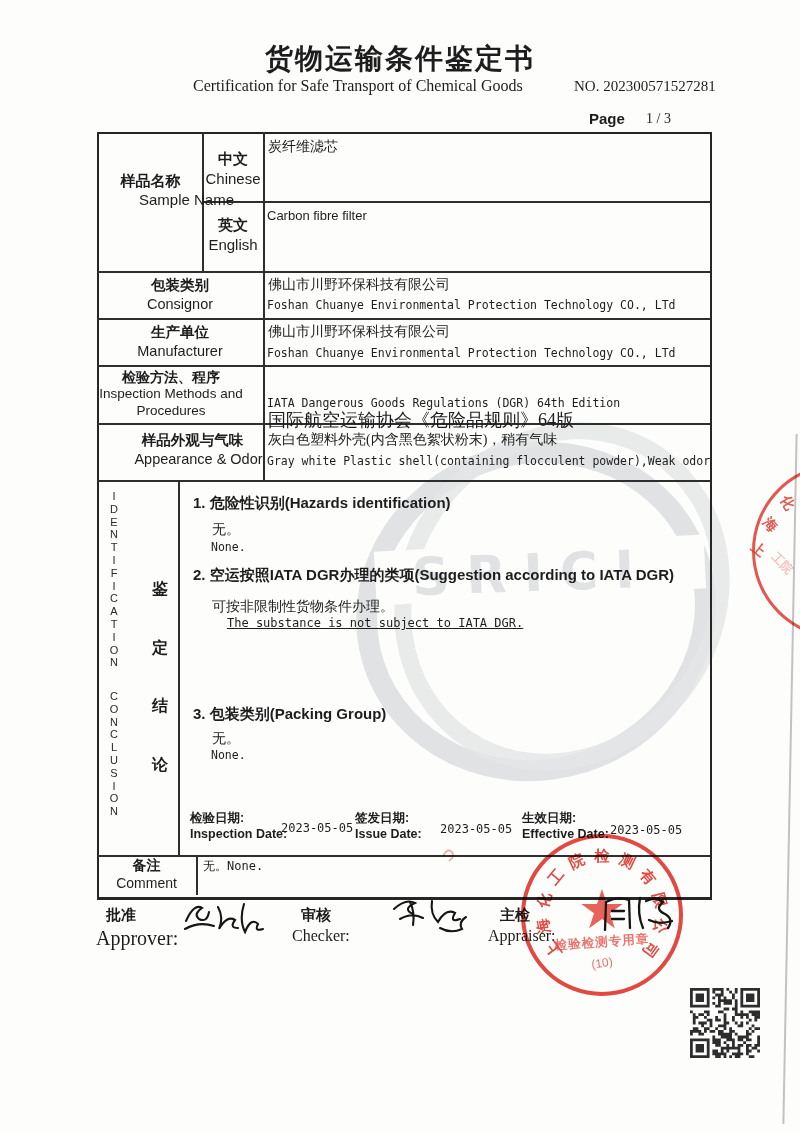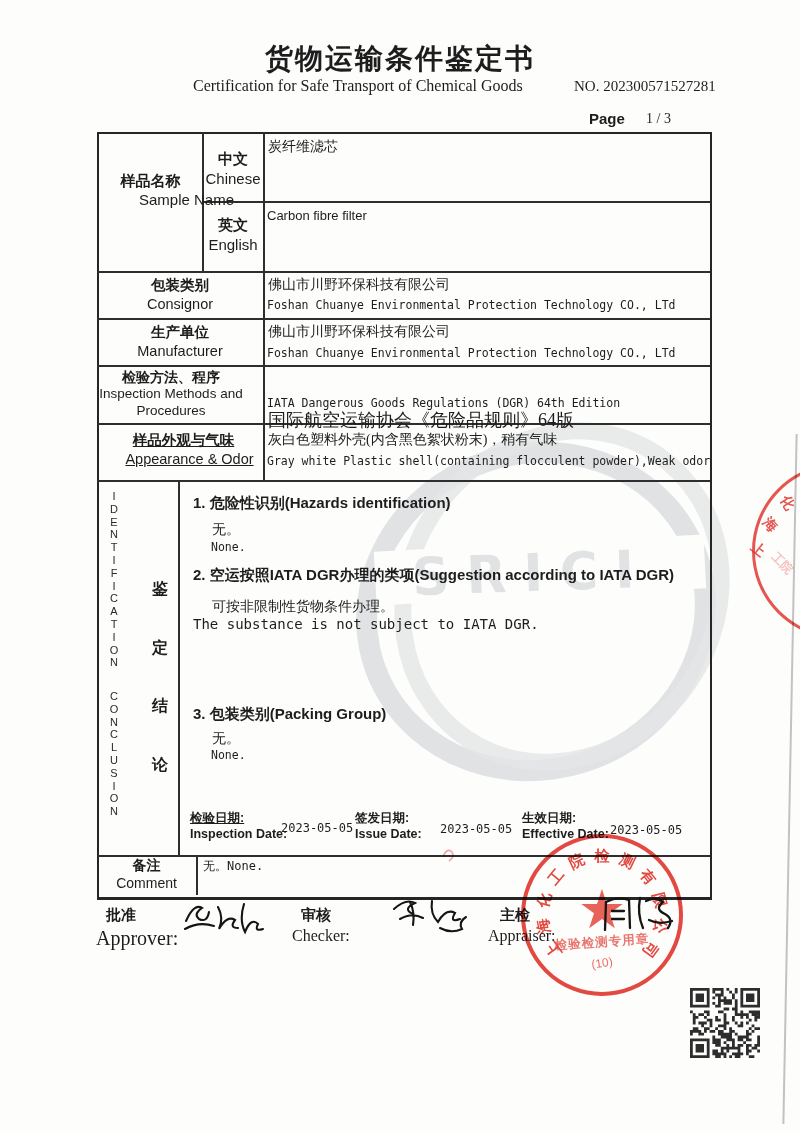--- a/index.html
+++ b/index.html
@@ -86,21 +86,21 @@
   <div class="txt scjk" style="left:268px;top:323px;font-size:14px;">佛山市川野环保科技有限公司</div>
   <div class="txt mono" style="left:267px;top:346px;font-size:11.5px;">Foshan Chuanye Environmental Protection Technology CO., LTd</div>
 
   <div style="position:absolute;z-index:3;left:99px;top:369px;width:144px;line-height:1.22;text-align:center;">
     <span class="cjkb" style="display:block;font-size:14px;">检验方法、程序</span>
     <span class="lat" style="display:block;font-size:13.5px;">Inspection Methods and Procedures</span>
   </div>
   <div class="txt scjk" style="left:268px;top:372px;font-size:18px;margin-top:36px;">国际航空运输协会《危险品规则》64版</div>
   <div class="txt mono" style="left:267px;top:396px;font-size:11.5px;">IATA Dangerous Goods Regulations (DGR) 64th Edition</div>
 
-  <div class="txt center" style="left:91px;top:431px;width:185px;line-height:1.3;text-decoration:underline;">
+  <div class="txt center" style="left:100px;top:431px;width:185px;line-height:1.3;">
     <span class="cjkb" style="display:block;font-size:14.5px;">样品外观与气味</span>
     <span class="lat" style="display:block;font-size:14.5px;padding-left:12px;">Appearance &amp; Odor</span>
   </div>
   <div class="txt scjk" style="left:268px;top:431px;font-size:14px;">灰白色塑料外壳(内含黑色絮状粉末)，稍有气味</div>
   <div class="txt mono" style="left:267px;top:454px;font-size:11.5px;">Gray white Plastic shell(containing flocculent powder),Weak odor</div>
 
   <div class="txt lat vstack" style="left:102px;top:490px;width:24px;font-size:11px;line-height:12.8px;color:#2a2a2a;">
       <div>I</div>
       <div>D</div>
       <div>E</div>
@@ -140,31 +140,31 @@
     <span class="cjkb">危险性识别(Hazards identification)</span>
   </div>
   <div class="txt scjk" style="left:212px;top:521px;font-size:14px;">无。</div>
   <div class="txt mono" style="left:211px;top:540px;font-size:11.5px;">None.</div>
 
   <div class="txt" style="left:193px;top:566px;font-size:15px;">
     <span class="cjkb">2.</span>
     <span class="cjkb">空运按照IATA DGR办理的类项(Suggestion according to IATA DGR)</span>
   </div>
   <div class="txt scjk" style="left:212px;top:598px;font-size:14px;">可按非限制性货物条件办理。</div>
-  <div class="txt mono" style="left:193px;top:616px;font-size:14px;">The substance is not subject to IATA DGR.</div>
+  <div class="txt mono" style="left:227px;top:616px;font-size:12px;text-decoration:underline;">The substance is not subject to IATA DGR.</div>
 
   <div class="txt" style="left:193px;top:705px;font-size:15px;">
     <span class="cjkb">3.</span>
     <span class="cjkb">包装类别(Packing Group)</span>
   </div>
   <div class="txt scjk" style="left:212px;top:730px;font-size:14px;">无。</div>
   <div class="txt mono" style="left:211px;top:748px;font-size:11.5px;">None.</div>
 
   <div class="txt" style="left:190px;top:811px;line-height:1.25;">
-    <span class="cjkb" style="display:block;font-size:12.5px;text-decoration:underline;">检验日期:</span>
+    <span class="cjkb" style="display:block;font-size:12.5px;">检验日期:</span>
     <span class="cjkb lat" style="display:block;font-size:12.5px;">Inspection Date:</span>
   </div>
   <div class="txt mono" style="left:281px;top:821px;font-size:12px;">2023-05-05</div>
 
   <div class="txt" style="left:355px;top:811px;line-height:1.25;">
     <span class="cjkb" style="display:block;font-size:12.5px;">签发日期:</span>
     <span class="cjkb lat" style="display:block;font-size:12.5px;">Issue Date:</span>
   </div>
   <div class="txt mono" style="left:440px;top:822px;font-size:12px;">2023-05-05</div>
 

